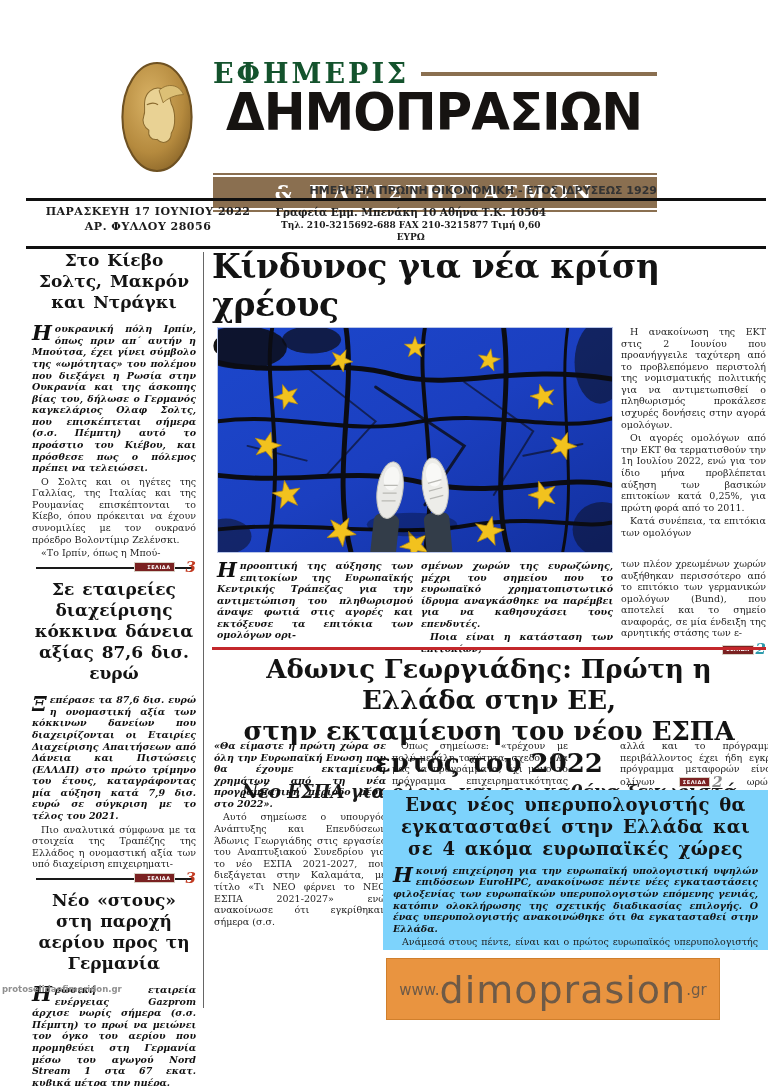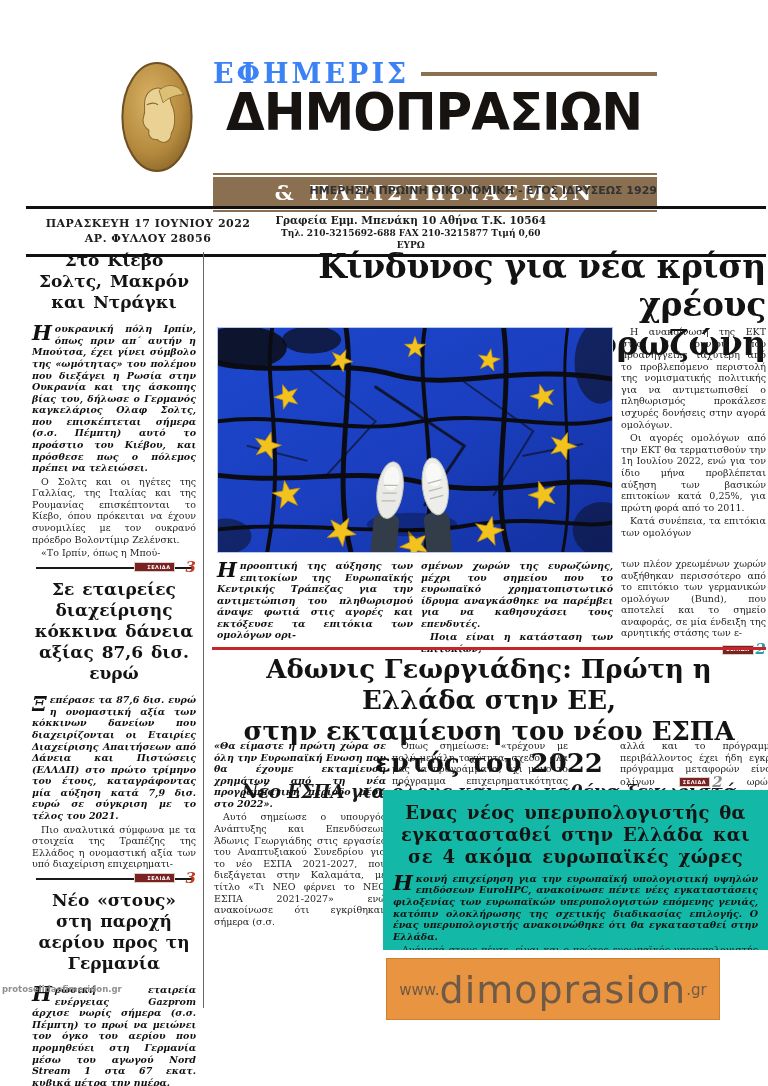--- a/index.html
+++ b/index.html
@@ -1,21 +1,21 @@
 <!DOCTYPE html>
 <html><head>
 <meta charset="utf-8">
 <style>
   html,body{margin:0;padding:0;background:#ffffff;}
   #page{position:relative;width:768px;height:1086px;background:#fff;overflow:hidden;
         font-family:"DejaVu Serif","Liberation Serif",serif;color:#1c1c1c;}
   .abs{position:absolute;}
   
   .kicker-row{display:flex;align-items:center;gap:12px;}
-  .kicker{font-weight:bold;font-size:27px;letter-spacing:3px;color:#3b82f6;}
+  .kicker{font-weight:bold;font-size:27px;letter-spacing:3px;color:#14532d;}
   .kicker-rule{flex:1;height:4px;background:#8a6f50;}
   .mast-title{font-family:"DejaVu Sans","Liberation Sans",sans-serif;font-weight:bold;
               font-size:50px;line-height:1;letter-spacing:-1px;color:#161311;text-align:center;
               transform:scaleY(1.04);transform-origin:top;}
   .band-wrap{border-top:2px solid #8a6f50;border-bottom:2px solid #8a6f50;padding:2px 0;}
   .band{background:#8a6f50;height:31px;display:flex;align-items:center;justify-content:center;
         color:#fff;font-weight:bold;font-size:21px;letter-spacing:4px;}
   .tag-row{display:flex;align-items:center;gap:8px;}
   .tag-rule{flex:1;height:3px;background:#8a6f50;}
   .tagline{font-family:"DejaVu Sans","Liberation Sans",sans-serif;font-weight:bold;
@@ -41,30 +41,30 @@
             word-spacing:2px;color:#141414;margin-bottom:10px;}
   .sep{height:2px;background:#1a1a1a;}
   
   .pj{display:inline-flex;align-items:center;gap:2px;vertical-align:middle;}
   .pj-label{background:#7a2121;color:#fff;font-family:"DejaVu Sans",sans-serif;
             font-weight:bold;font-size:5px;letter-spacing:.5px;padding:1.5px 3px;
             border:1px solid #d8d2c6;line-height:1;}
   .pj-num{font-weight:bold;font-style:italic;font-size:15px;line-height:1;}
   .pj-right{float:right;margin-top:1px;}
   
-  .headline{font-size:33px;font-weight:bold;text-align:right;line-height:1.16;
+  .headline{font-size:33px;font-weight:bold;text-align:left;line-height:1.16;
             letter-spacing:-.3px;color:#131313;}
   .photo{border:1px solid #b9c6e8;box-sizing:border-box;}
   .photo svg{display:block;width:100%;height:100%;}
   
   .h2line{font-size:26px;font-weight:bold;text-align:center;line-height:1.2;color:#131313;}
   .subhead{font-size:18px;font-weight:bold;font-style:italic;text-align:center;color:#1a1a1a;}
   .redrule{background:#c3272b;}
   
-  .hpcbox{background:#14b8a6;box-sizing:border-box;padding:12px 10px;overflow:hidden;}
+  .hpcbox{background:#7dd3fc;box-sizing:border-box;padding:4px 10px;overflow:hidden;}
   .hpc-title{font-size:18px;font-weight:bold;text-align:center;line-height:1.22;
              word-spacing:3px;letter-spacing:.3px;margin-bottom:5px;color:#141414;}
   
   .banner{background:#e99440;border:1px solid #d07f2c;box-sizing:border-box;
           display:flex;align-items:center;justify-content:center;
           font-family:"DejaVu Sans","Liberation Sans",sans-serif;color:#6e5a47;}
   .b-small{font-size:15px;line-height:1.4;}
   .b-big{font-size:38px;line-height:.85;letter-spacing:1px;}
   .watermark{font-family:"DejaVu Sans",sans-serif;font-weight:bold;font-size:8.5px;
              color:#8f8f8f;z-index:6;}
@@ -100,21 +100,21 @@
 
   <div class="abs band-wrap" style="left:213px;top:140px;width:444px;margin-top:33px;">
     <div class="band">&amp; ΠΛΕΙΣΤΗΡΙΑΣΜΩΝ</div>
   </div>
 
   <div class="abs tag-row" style="left:213px;top:184px;width:444px;">
     <div class="tag-rule"></div>
     <span class="tagline">ΗΜΕΡΗΣΙΑ ΠΡΩΙΝΗ ΟΙΚΟΝΟΜΙΚΗ  -  ΕΤΟΣ ΙΔΡΥΣΕΩΣ 1929</span>
   </div>
 
-  <div class="abs infobar" style="left:26px;top:206px;width:740px;align-items:center;">
+  <div class="abs infobar" style="left:26px;top:198px;width:740px;">
     <div class="ib-col" style="width:33%;">
       <div class="ib-date">ΠΑΡΑΣΚΕΥΗ  17  ΙΟΥΝΙΟΥ  2022</div>
       <div class="ib-issue">ΑΡ. ΦΥΛΛΟΥ  28056</div>
     </div>
     <div class="ib-col" style="width:38%;">
       <div class="ib-addr">Γραφεία Εμμ. Μπενάκη 10 Αθήνα Τ.Κ. 10564</div>
       <div class="ib-tel">Τηλ.  210-3215692-688   FAX  210-3215877   Τιμή  0,60  ΕΥΡΩ</div>
     </div>
   </div>
 

